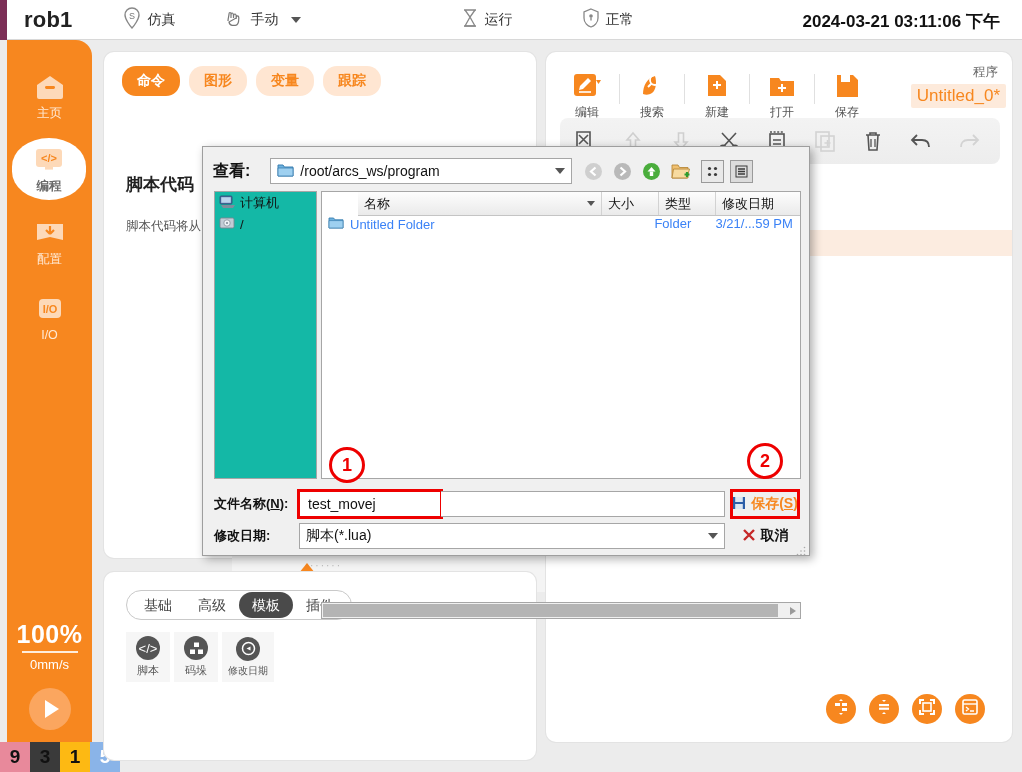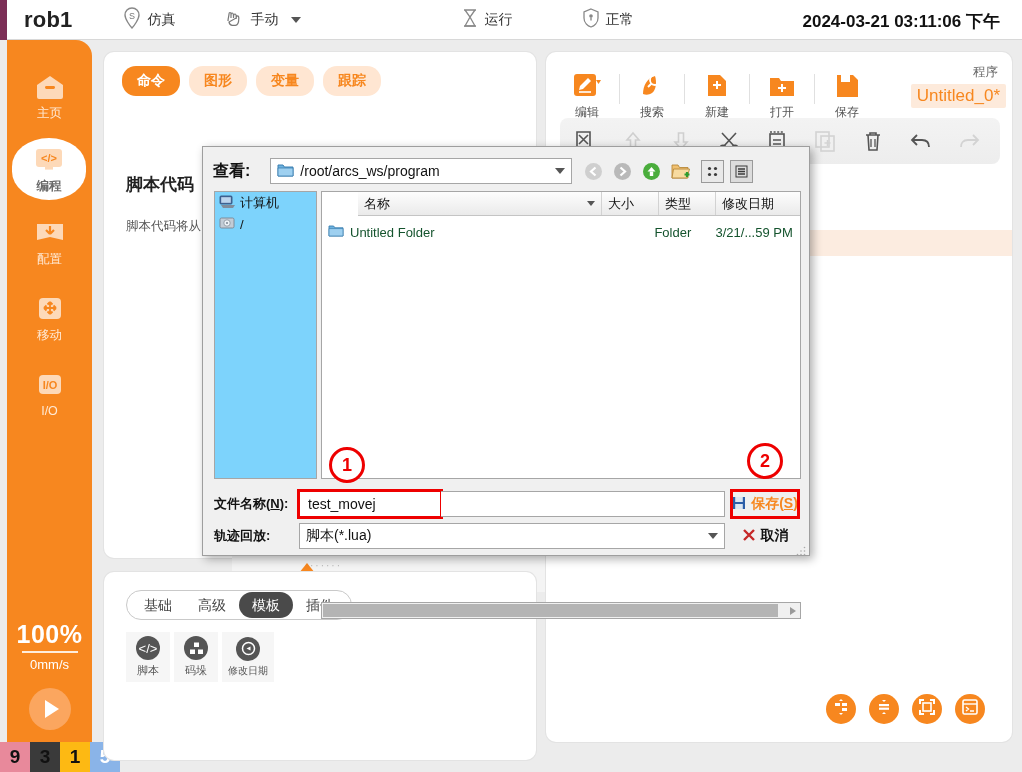--- a/index.html
+++ b/index.html
@@ -179,34 +179,34 @@
     height: 26px; background: #fff; border: 1px solid #a6a6a6;
     display: flex; align-items: center; padding: 0 6px; font-size: 14px; color: #111;
   }
   .combo .cv { flex: 1; margin-left: 6px; white-space: nowrap; overflow: hidden; }
   .combo-arrow { width: 0; height: 0; border-left: 5px solid transparent; border-right: 5px solid transparent; border-top: 6px solid #555; }
   .tbtn { width: 23px; height: 23px; display: flex; align-items: center; justify-content: center; cursor: pointer; }
   .tbtn.framed { border: 1px solid #9a9a9a; background: #e9e9e9; }
 
   .places {
     position: absolute; left: 11px; top: 44px; width: 103px; height: 288px;
-    background: #7dd3fc; border: 1px solid #a6a6a6;
+    background: #14b8a6; border: 1px solid #a6a6a6;
   }
   .place { display: flex; align-items: center; gap: 5px; padding: 2px 4px; font-size: 13px; color: #111; cursor: pointer; }
 
   .filelist {
     position: absolute; left: 118px; top: 44px; width: 480px; height: 288px;
     background: #fff; border: 1px solid #a6a6a6; overflow: hidden;
   }
   .fl-head { display: flex; height: 24px; background: linear-gradient(#fdfdfd,#eaeaea); border-bottom: 1px solid #c4c4c4; margin-left: 36px; }
   .fl-th {
     font-size: 13px; color: #111; padding: 3px 6px; border-right: 1px solid #d2d2d2;
     display: flex; align-items: center; white-space: nowrap;
   }
-  .fl-row { display: flex; height: 24px; align-items: flex-end; font-size: 13px; color: #14532d; }
+  .fl-row { display: flex; height: 24px; align-items: flex-start; font-size: 13px; color: #3b82f6; }
   .fl-td { padding: 0 6px; display: flex; align-items: center; gap: 6px; white-space: nowrap; overflow: hidden; }
   .hscroll {
     position: absolute; left: 118px; top: 455px; width: 480px; height: 17px;
     background: #f0f0f0; border: 1px solid #a6a6a6;
   }
   .hthumb { position: absolute; left: 1px; top: 1px; width: 455px; height: 13px; background: #b4b4b4; }
   .hscroll .rarrow {
     position: absolute; right: 4px; top: 4px; width: 0; height: 0;
     border-top: 4px solid transparent; border-bottom: 4px solid transparent; border-left: 6px solid #9a9a9a;
   }
@@ -312,29 +312,20 @@
     <div class="nav-item">
       <span class="glyph">
         <svg width="34" height="26" viewBox="0 0 34 26">
             <path d="M4 4h26v16l-13-3-13 3z" fill="#fdd9b8"></path>
             <path d="M17 6v8m0 0-4-4m4 4 4-4" stroke="#f7871f" stroke-width="2.2" fill="none"></path>
           </svg>
       </span>
       <span class="nav-label">配置</span>
     </div>
 
-    <div class="nav-item">
-      <span class="glyph">
-        <svg width="34" height="26" viewBox="0 0 34 26">
-            <rect x="6" y="2" width="22" height="21" rx="4" fill="#fdd9b8"></rect>
-            <path d="M17 6v12M11 12h12M17 6l-2.5 2.5M17 6l2.5 2.5M17 18l-2.5-2.5M17 18l2.5-2.5M11 12l2.5-2.5M11 12l2.5 2.5M23 12l-2.5-2.5M23 12l-2.5 2.5" stroke="#f7871f" stroke-width="1.8" fill="none"></path>
-          </svg>
-      </span>
-      <span class="nav-label">移动</span>
-    </div>
 
     <div class="nav-item">
       <span class="glyph">
         <svg width="34" height="26" viewBox="0 0 34 26">
             <rect x="6" y="3" width="22" height="19" rx="4" fill="#fdd9b8"></rect>
             <text x="17" y="17" font-size="11" font-weight="bold" text-anchor="middle" fill="#f7871f" font-family="Liberation Sans">I/O</text>
           </svg>
       </span>
       <span class="nav-label">I/O</span>
     </div>
@@ -722,21 +713,21 @@
               <rect x="1" y="1" width="12" height="12" fill="#2c5ea8"></rect>
               <rect x="3.2" y="1" width="7.6" height="5" fill="#dce6f2"></rect>
               <rect x="3.2" y="8" width="7.6" height="5" fill="#dce6f2"></rect>
             </svg>
         </span>
         <span style="color:#f7871f;font-weight:bold;">保存(<u>S</u>)</span>
       </div>
     </div>
 
     <div class="frow" style="left:11px; top:376px; width:588px;">
-      <span class="flabel" style="width:85px;">轨迹回放:</span>
+      <span class="flabel" style="width:85px;">修改日期:</span>
       <div class="combo" style="width:426px;">
         <span class="cv" style="margin-left:0;">脚本(*.lua)</span>
         <span class="combo-arrow"></span>
       </div>
       <div class="dbtn" style="width:66px;margin-left:7px;">
         <span>
           <svg width="14" height="14" viewBox="0 0 14 14">
               <path d="M2 2l10 10M12 2L2 12" stroke="#c62828" stroke-width="2.4"></path>
             </svg>
         </span>

